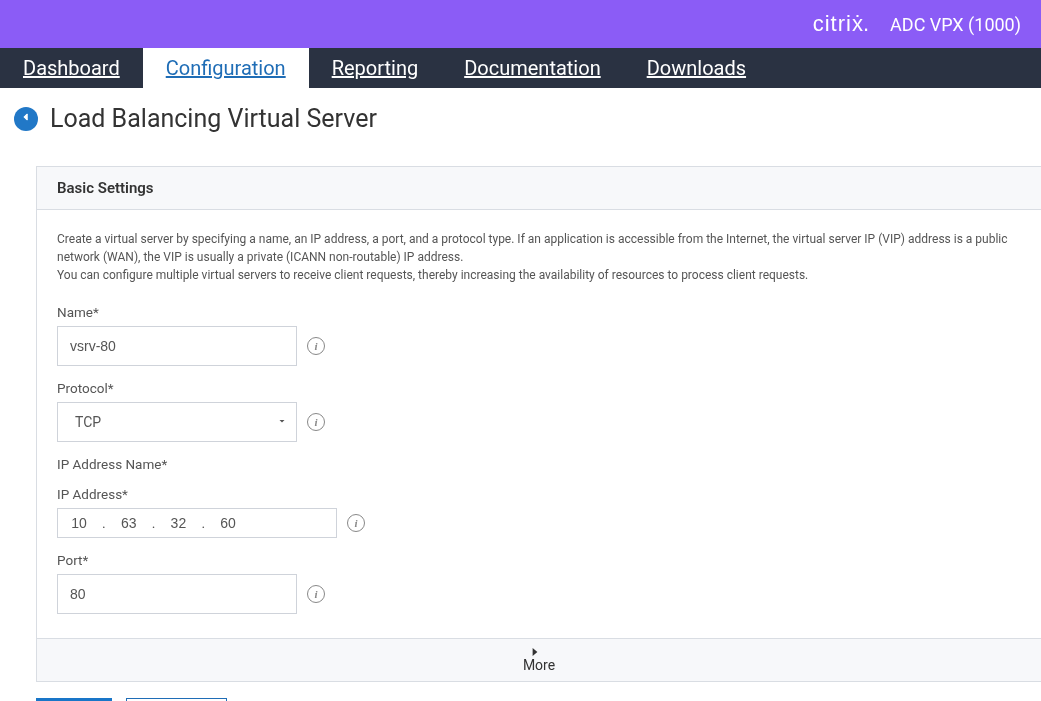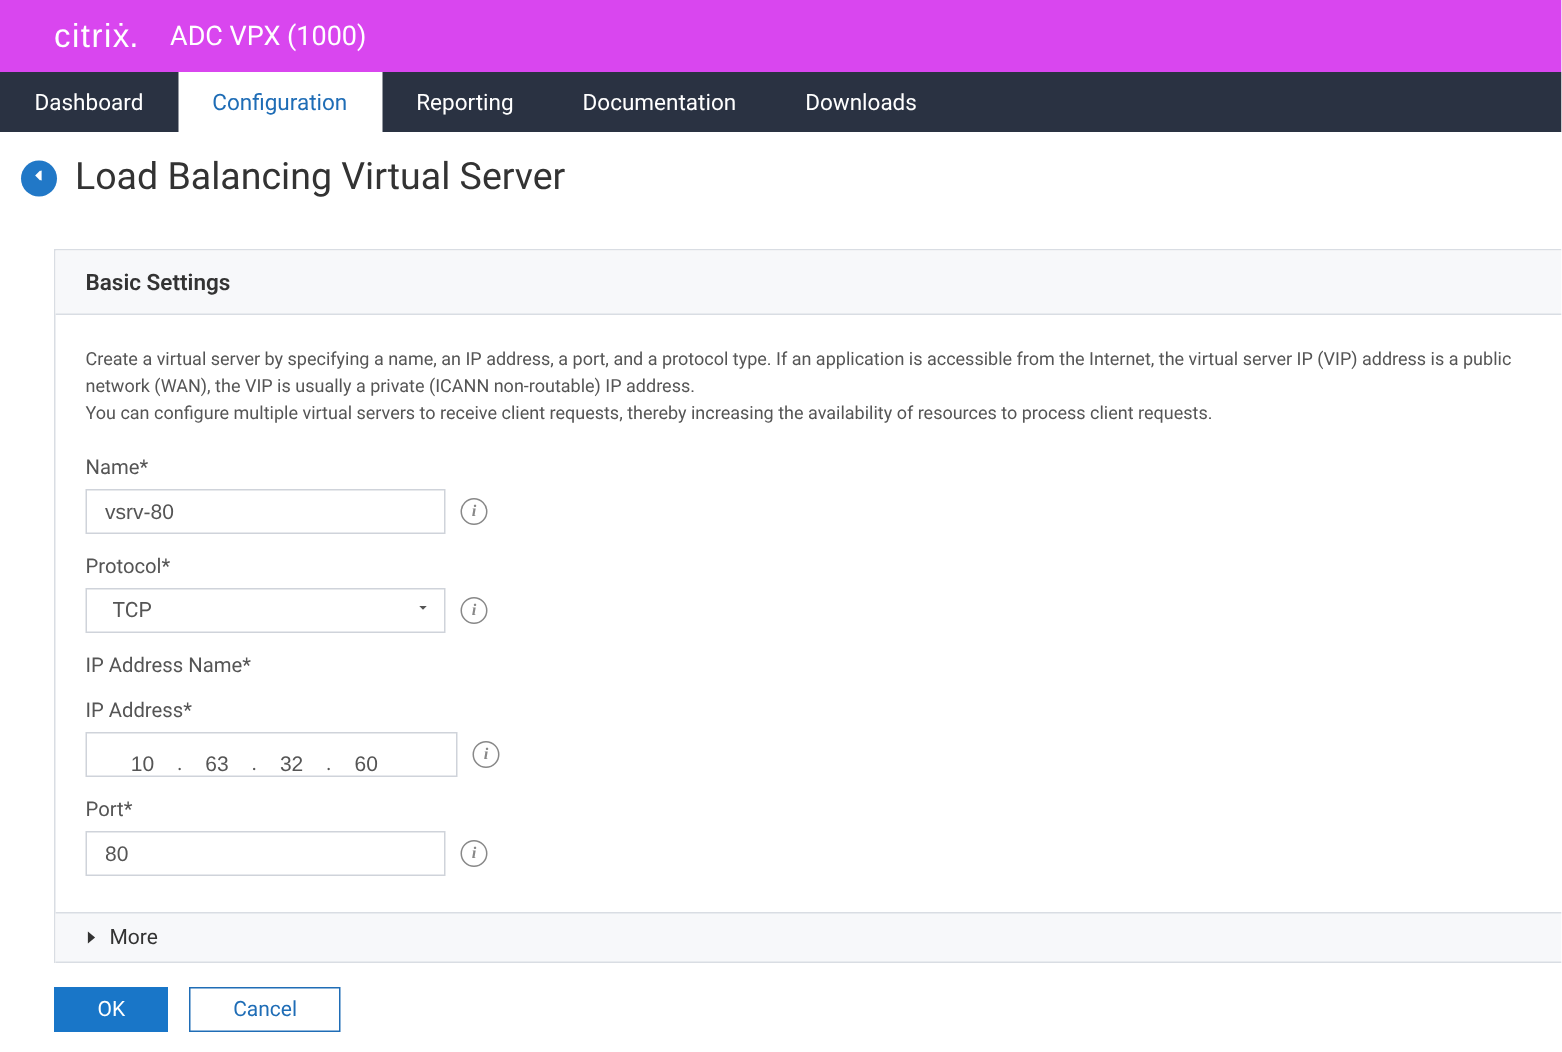--- a/index.html
+++ b/index.html
@@ -7,26 +7,27 @@
     font-family: -apple-system, BlinkMacSystemFont, "Segoe UI", Roboto, Helvetica, Arial, sans-serif;
     background: #ffffff;
     color: #333;
     font-size: 14px;
     width: 1041px;
     overflow-x: hidden;
   }
 
   
   .topbar {
-    background: #d946ef;
+    background: #8b5cf6;
     height: 48px;
     display: flex;
     align-items: center;
-    padding: 0 36px;
+    padding: 0 20px;
     color: #ffffff;
+    justify-content: flex-end;
   }
   .brand-logo {
     font-family: -apple-system, "Segoe UI", sans-serif;
     font-size: 22px;
     letter-spacing: 1px;
     margin-right: 20px;
   }
   .brand-logo .dot { letter-spacing: 0; }
   .product-title {
     font-size: 18px;
@@ -39,22 +40,23 @@
     background: #2a3242;
     display: flex;
     align-items: stretch;
     height: 40px;
   }
   .tab {
     padding: 16px 23px;
     display: flex;
     align-items: center;
     color: #ffffff;
-    font-size: 15px;
-    cursor: pointer;
+    font-size: 20px;
+    cursor: pointer;
+    text-decoration: underline;
   }
   .tab.active {
     background: #ffffff;
     color: #1f6db6;
   }
 
   
   .page {
     padding: 16px 0 0 14px;
   }
@@ -115,21 +117,21 @@
     color: #555555;
     margin-bottom: 6px;
     display: block;
   }
   .field-row {
     display: flex;
     align-items: center;
   }
   .input, .select {
     width: 240px;
-    height: 30px;
+    height: 40px;
     border: 1px solid #cfd3da;
     padding: 0 12px;
     font-size: 14px;
     color: #555;
     background: #ffffff;
   }
   .select {
     position: relative;
     display: flex;
     align-items: center;
@@ -156,26 +158,26 @@
     color: #888888;
     font-family: Georgia, serif;
     font-style: italic;
     font-size: 11px;
     font-weight: bold;
     cursor: pointer;
   }
 
   
   .ip-input {
-    width: 248px;
+    width: 280px;
     height: 30px;
     border: 1px solid #cfd3da;
     display: flex;
-    align-items: flex-end;
-    padding: 0 20px;
+    align-items: center;
+    padding: 0 4px;
     background: #ffffff;
   }
   .ip-input input {
     border: none;
     width: 34px;
     text-align: center;
     font-size: 14px;
     color: #555;
     outline: none;
     background: transparent;
@@ -186,20 +188,21 @@
   .more-row {
     border-top: 1px solid #d9dde3;
     border-bottom: 1px solid #d9dde3;
     background: #f7f8fa;
     padding: 8px 20px;
     display: flex;
     align-items: center;
     font-size: 14px;
     color: #333333;
     cursor: pointer;
+    flex-direction: column;
   }
   .more-row .tri {
     margin-right: 8px;
     display: inline-flex;
   }
   .more-row .tri svg { width: 8px; height: 10px; fill: #333333; }
 
   
   .actions {
     margin: 16px 0 0 22px;

